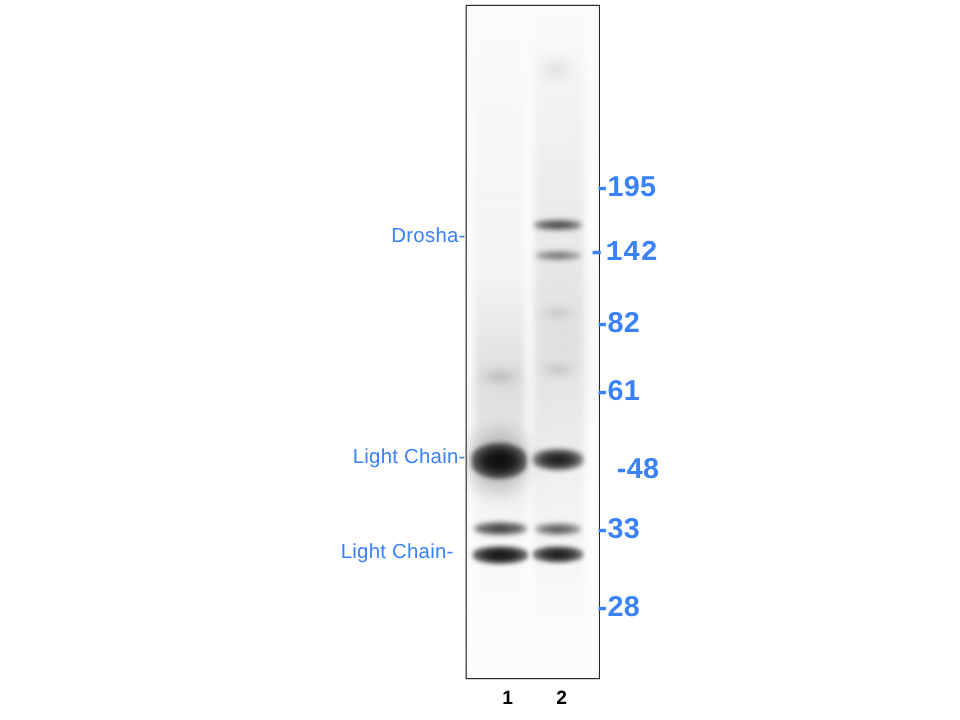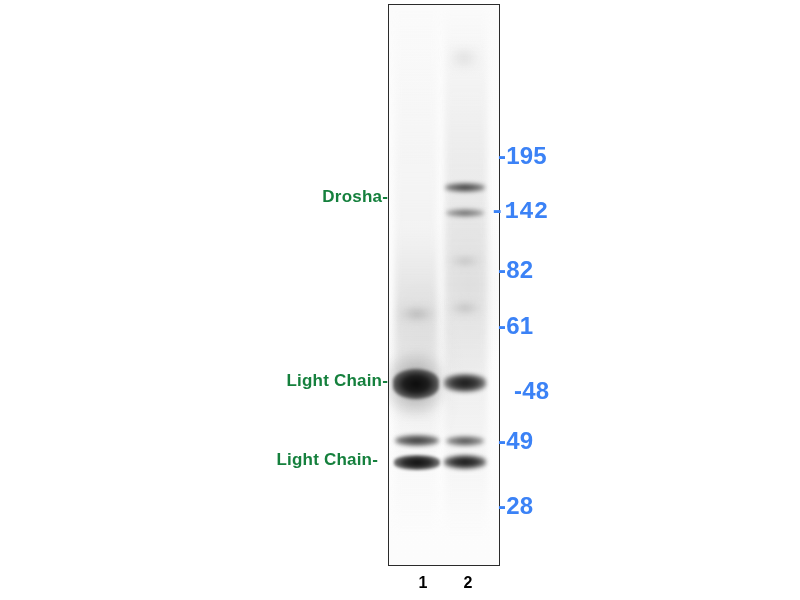--- a/index.html
+++ b/index.html
@@ -139,22 +139,22 @@
     left: 58px; top: 40px; width: 34px; height: 26px;
     background: radial-gradient(ellipse at center, rgba(190,190,190,0.45) 0%, rgba(235,235,235,0.15) 60%, rgba(255,255,255,0) 100%);
     filter: blur(4px);
   }
 
   
   .left-label {
     position: absolute;
     text-align: right;
     font-size: 17px;
-    font-weight: bold;
-    color: #15803d;
+    font-weight: normal;
+    color: #3b82f6;
     white-space: nowrap;
     letter-spacing: 0.2px;
   }
   .mw-label {
     position: absolute;
     font-size: 24px;
     font-weight: bold;
     color: #3b82f6;
     white-space: nowrap;
     letter-spacing: 0.2px;
@@ -198,19 +198,19 @@
 
   <div class="left-label" style="top:187px; left:180px; width:208px;">Drosha-</div>
   <div class="left-label" style="top:371px; left:180px; width:208px;">Light Chain-</div>
   <div class="left-label" style="top:450px; left:170px; width:208px;">Light Chain-</div>
 
   <div class="mw-label" style="top:142px; left:498px;">-195</div>
   <div class="mw-label" style="top:198px; left:490px;font-family:Liberation Mono, monospace;">-142</div>
   <div class="mw-label" style="top:256px; left:498px;">-82</div>
   <div class="mw-label" style="top:312px; left:498px;">-61</div>
   <div class="mw-label" style="top:377px; left:514px;">-48</div>
-  <div class="mw-label" style="top:427px; left:498px;">-49</div>
+  <div class="mw-label" style="top:427px; left:498px;">-33</div>
   <div class="mw-label" style="top:472px; left:498px;margin-top:20px;">-28</div>
 
   <div class="lane-number" style="top:574px; left:408px;">1</div>
   <div class="lane-number" style="top:574px; left:453px;">2</div>
 
 </div>
 
 </body></html>

